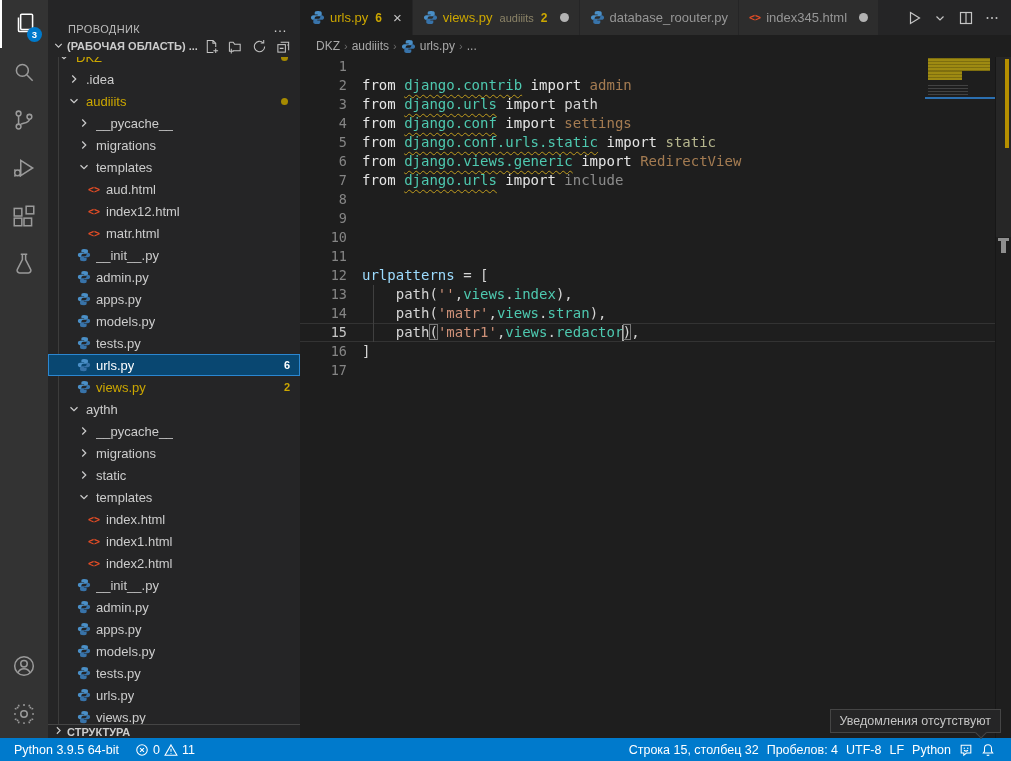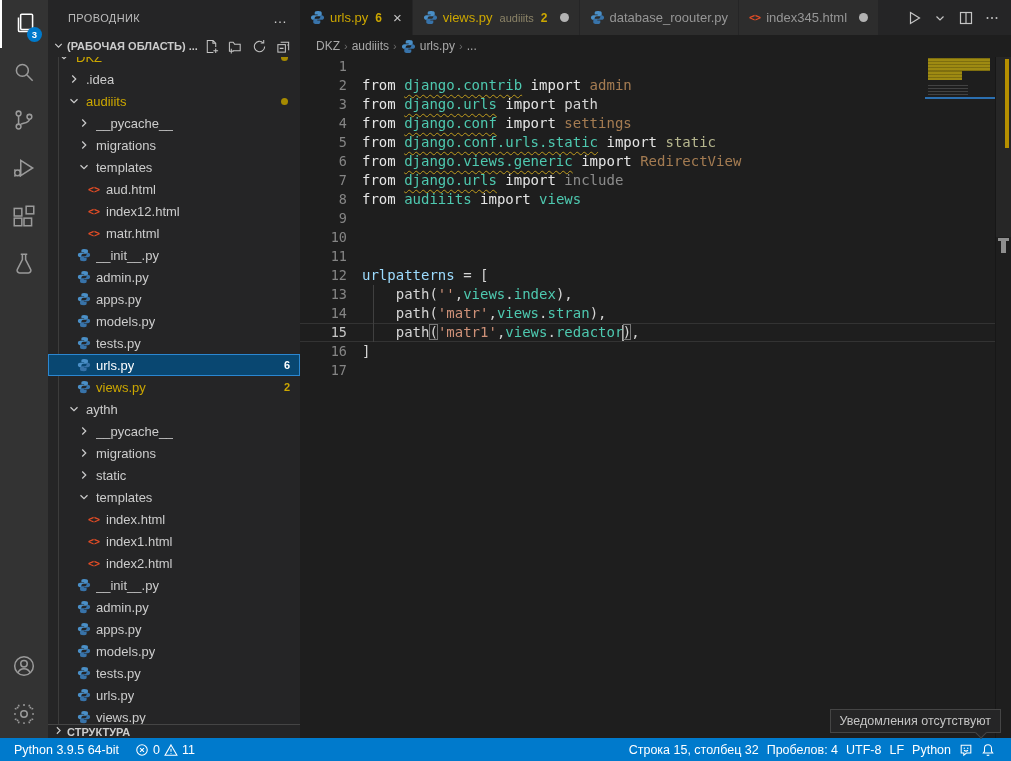--- a/index.html
+++ b/index.html
@@ -14,21 +14,21 @@
            color:#858585;cursor:pointer;}
   .ab-item svg{width:26px;height:26px;stroke:#9a9a9a;fill:none;stroke-width:1.4;}
   .ab-item.active{border-left:2px solid #ffffff;}
   .ab-item.active svg{stroke:#ffffff;}
   .ab-badge{position:absolute;right:6px;bottom:6px;min-width:15px;height:15px;border-radius:50%;
             background:#007acc;color:#fff;font-size:9.5px;display:flex;align-items:center;
             justify-content:center;font-weight:bold;}
   
   .sidebar{position:absolute;left:48px;top:0;width:252px;height:738px;background:#252526;
            display:flex;flex-direction:column;overflow:hidden;}
-  .sb-title{height:35px;display:flex;align-items:center;padding:0 12px 0 20px;flex:none;}
+  .sb-title{height:35px;display:flex;align-items:flex-end;padding:0 12px 0 20px;flex:none;}
   .sb-title-text{font-size:11px;color:#bbbbbb;letter-spacing:.4px;}
   .sb-more{margin-left:auto;color:#cccccc;font-size:14px;letter-spacing:1px;cursor:pointer;}
   .sb-section{height:22px;display:flex;align-items:center;padding:0 8px 0 4px;flex:none;
               font-size:11px;font-weight:bold;color:#cccccc;}
   .sb-section .chev{margin-right:2px;}
   .sb-section-label{white-space:nowrap;overflow:hidden;}
   .sb-actions{margin-left:auto;display:flex;gap:6px;}
   .sb-actions span{width:18px;height:18px;display:flex;align-items:center;justify-content:center;cursor:pointer;}
   .sb-actions svg{width:15px;height:15px;stroke:#c5c5c5;fill:none;stroke-width:1.1;}
   .tree{flex:1;overflow:hidden;position:relative;}
@@ -622,21 +622,20 @@
         <div class="cl">
           <div class="ln">6</div>
           <div class="ct"><span class="k">from </span><span class="m">django.views.generic</span><span class="k"> import </span><span class="td">RedirectView</span></div>
         </div>
         <div class="cl">
           <div class="ln">7</div>
           <div class="ct"><span class="k">from </span><span class="m">django.urls</span><span class="k"> import </span><span class="pd">include</span></div>
         </div>
         <div class="cl">
           <div class="ln">8</div>
-          <div class="ct"><span class="k">from </span><span class="t">audiiits</span><span class="k"> import </span><span class="t">views</span></div>
         </div>
         <div class="cl">
           <div class="ln">9</div>
           <div class="ct"></div>
         </div>
         <div class="cl">
           <div class="ln">10</div>
           <div class="ct"></div>
         </div>
         <div class="cl">

